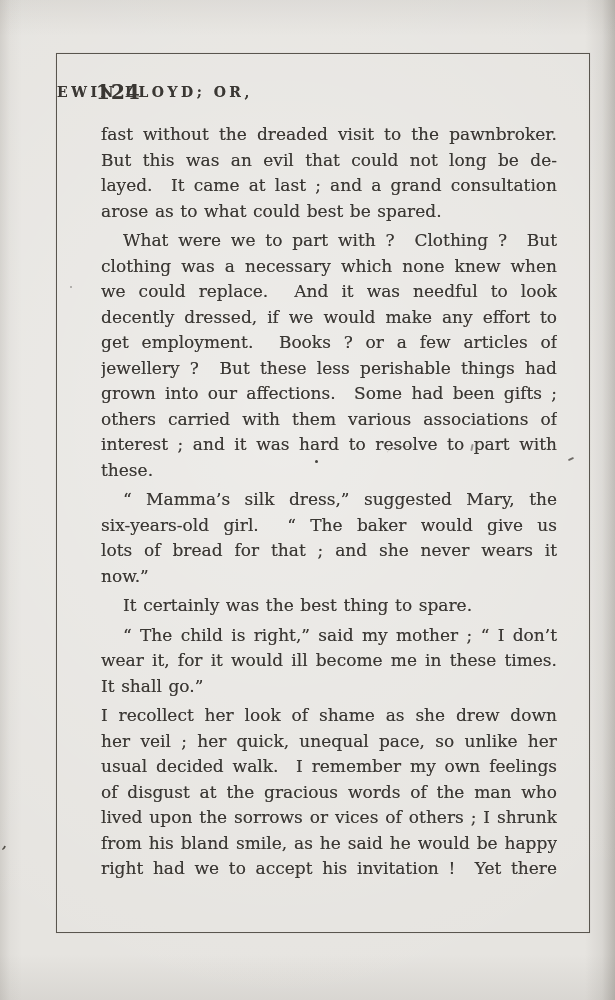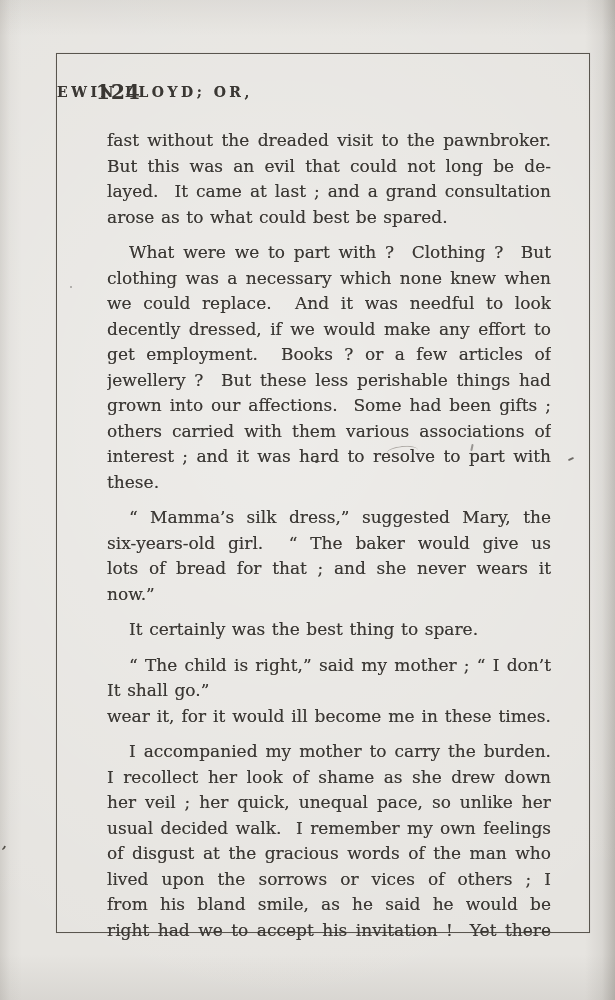--- a/index.html
+++ b/index.html
@@ -58,21 +58,21 @@
 
   .text-block {
     position: absolute;
     left: 40px; top: 64px;
     width: 464px;
     color: var(--ink, #3a3733);
     font-size: 17px;
     word-spacing: 1.2px;
     text-shadow: 0 0 0.5px rgba(58,55,51,0.55);
   }
-  .para { margin: 10px; }
+  .para { margin: 4px; }
   .line {
     height: 25.5px;
     line-height: 25.5px;
     text-align: justify;
     text-align-last: justify;
     white-space: pre-wrap;
     overflow: hidden;
   }
   .line.endline { text-align-last: left; }
   .line.indent  { padding-left: 22px; }
@@ -135,25 +135,24 @@
           <div class="line indent">“ Mamma’s silk dress,” suggested Mary, the</div>
           <div class="line">six-years-old girl.  “ The baker would give us</div>
           <div class="line">lots of bread for that ; and she never wears it</div>
           <div class="line endline">now.”</div>
         </div>
         <div class="para">
           <div class="line endline indent">It certainly was the best thing to spare.</div>
         </div>
         <div class="para">
           <div class="line indent">“ The child is right,” said my mother ; “ I don’t</div>
+          <div class="line">wear it, for it would ill become me in these times.</div>
           <div class="line endline">It shall go.”</div>
-          <div class="line">wear it, for it would ill become me in these times.</div>
         </div>
         <div class="para">
-          <div class="line indent">I accompanied my mother to carry the burden.</div>
           <div class="line">I recollect her look of shame as she drew down</div>
           <div class="line">her veil ; her quick, unequal pace, so unlike her</div>
           <div class="line">usual decided walk.  I remember my own feelings</div>
           <div class="line">of disgust at the gracious words of the man who</div>
           <div class="line">lived upon the sorrows or vices of others ; I shrunk</div>
           <div class="line">from his bland smile, as he said he would be happy</div>
           <div class="line">right had we to accept his invitation !  Yet there</div>
         </div>
       </div>
 

